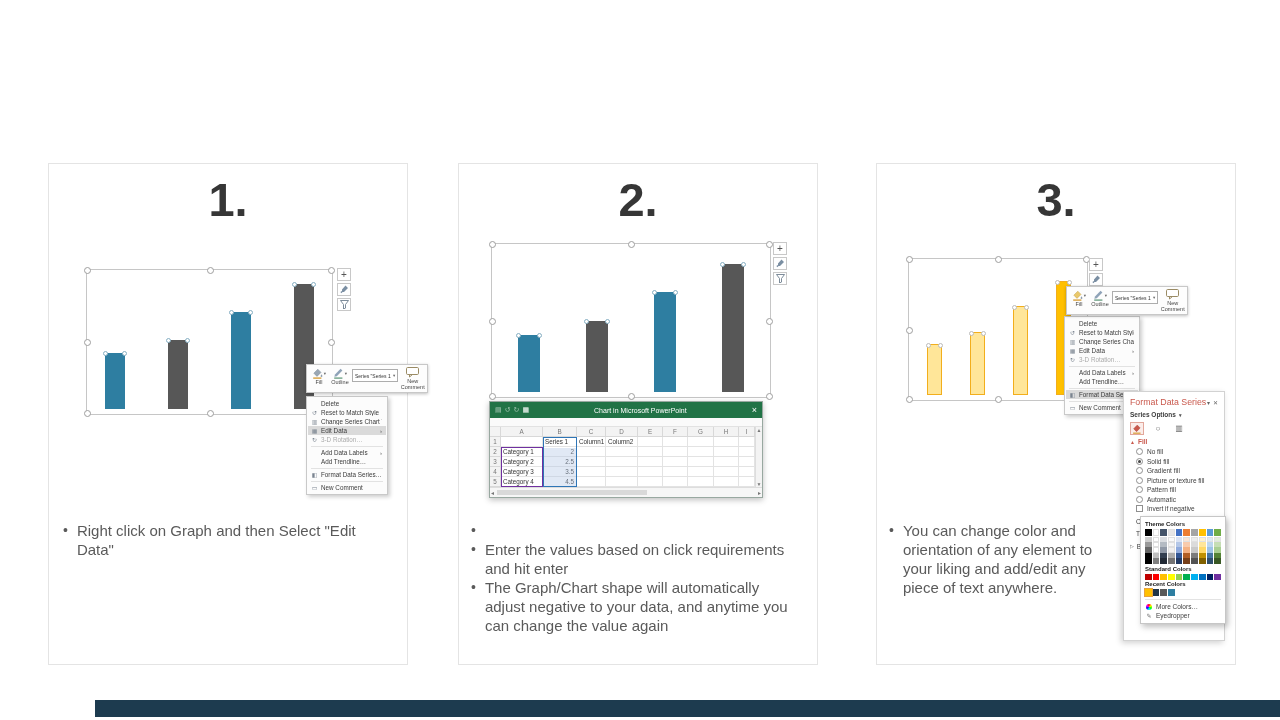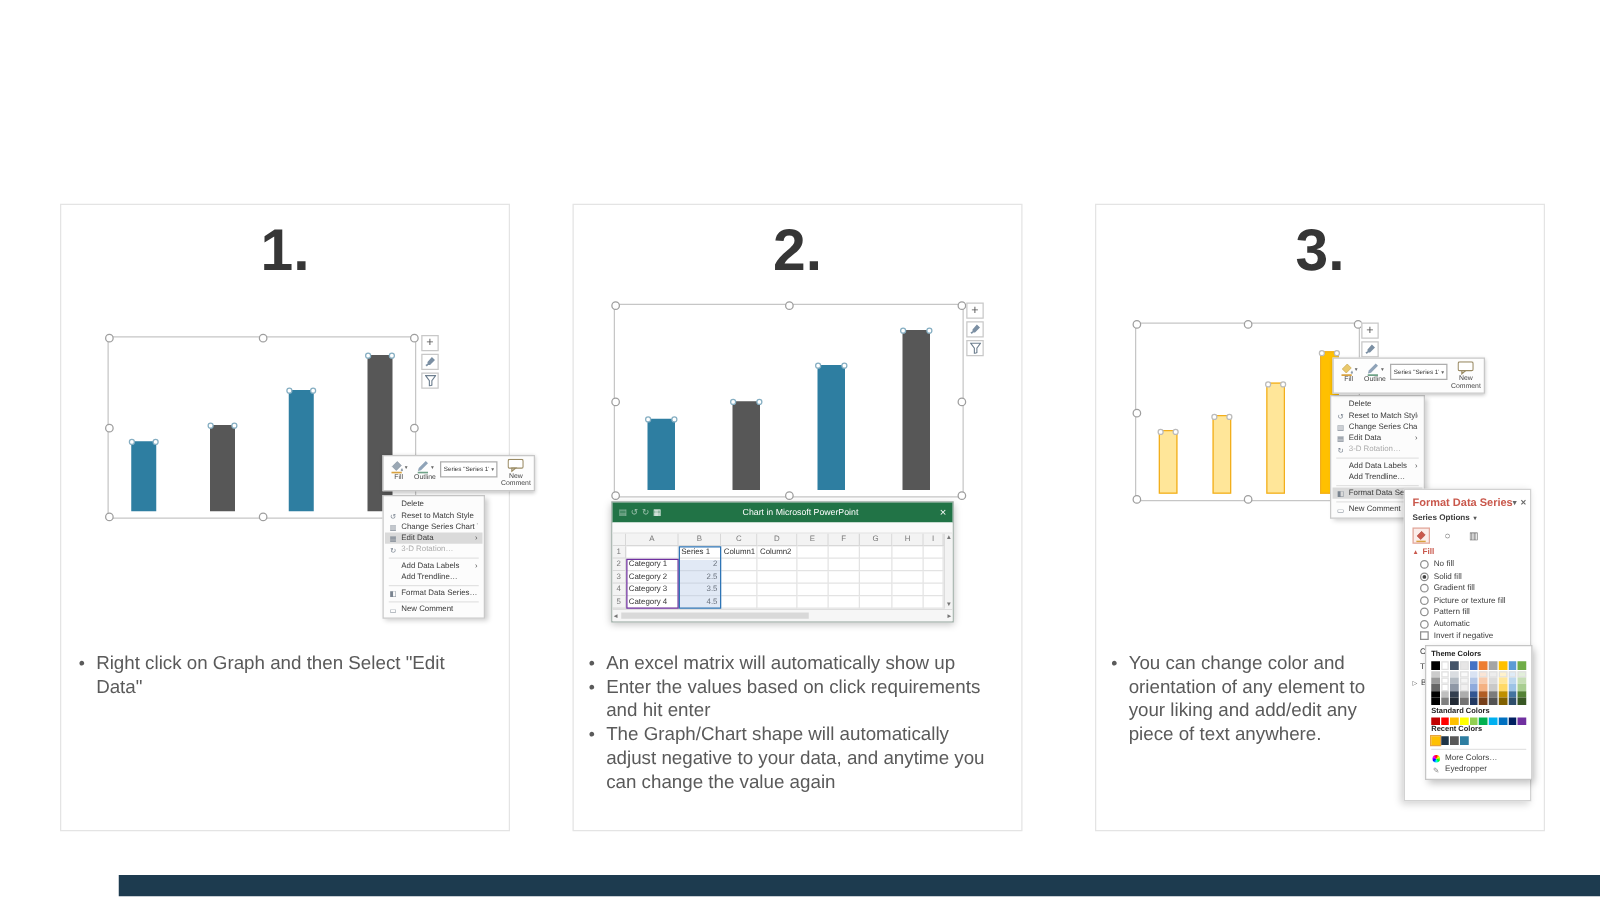--- a/index.html
+++ b/index.html
@@ -73,21 +73,21 @@
   .xl-row{display:flex;}
   .xl-cell{flex:0 0 auto;height:10px;line-height:10px;font-size:6.3px;color:#333;border-right:1px solid #E3E3E3;border-bottom:1px solid #E3E3E3;box-sizing:border-box;padding:0 2px;overflow:hidden;white-space:nowrap;}
   .xl-cell.hdr{background:#F3F3F3;color:#777;text-align:center;padding:0;border-color:#D8D8D8;}
   .xl-cell.num{text-align:right;}
   .xl-overlay{position:absolute;pointer-events:none;box-sizing:border-box;}
   .xl-vscroll{width:8px;height:60px;display:flex;flex-direction:column;justify-content:space-between;align-items:center;background:#F3F3F3;border-left:1px solid #DDD;font-size:5px;color:#777;}
   .xl-hscroll{height:9px;border-top:1px solid #DDD;background:#F6F6F6;display:flex;align-items:center;font-size:5px;color:#777;}
   .xl-hthumb{height:5px;background:#D9D9D9;width:150px;margin:0 2px;}
 
   .fmt-pane{position:absolute;left:246px;top:227px;width:102px;height:250px;z-index:7;background:#FFF;border:1px solid #D2D2D2;box-shadow:-2px 2px 6px rgba(0,0,0,.18);box-sizing:border-box;padding:5px 6px;font-size:6.5px;color:#3C3C3C;}
-  .fp-head{display:flex;align-items:center;font-weight:bold;}
+  .fp-head{display:flex;align-items:center;}
   .fp-title{flex:1;font-size:8.8px;color:#C9584C;white-space:nowrap;}
   .fp-headicons{display:flex;gap:3px;color:#666;font-size:6px;}
   .fp-series{margin-top:4px;font-weight:bold;display:flex;gap:3px;align-items:center;}
   .fp-chev{font-size:5px;color:#555;}
   .fp-tabs{display:flex;gap:7px;margin:4px 0 3px;}
   .fp-tab{width:14px;height:13px;display:flex;align-items:center;justify-content:center;box-sizing:border-box;font-size:8px;color:#666;}
   .fp-tab.sel{border:1px solid #E2A79B;background:#FBEDEA;}
   .fp-fill-head{color:#C9584C;font-weight:bold;margin:2px 0;display:flex;gap:3px;align-items:center;}
   .fp-tri{font-size:5px;}
   .fp-opts{margin-left:6px;}
@@ -378,21 +378,20 @@
       <div class="xl-hscroll">
         <span class="xl-harrow">◄</span>
         <div class="xl-hthumb"></div>
         <span class="xl-harrow" style="margin-left:auto;">►</span>
       </div>
     </div>
 
     <div class="bullets">
         <div class="bullet">
           <div class="dot">•</div>
-          <div>An excel matrix will automatically show up</div>
         </div>
         <div class="bullet">
           <div class="dot">•</div>
           <div>Enter the values based on click requirements and hit enter</div>
         </div>
         <div class="bullet">
           <div class="dot">•</div>
           <div>The Graph/Chart shape will automatically adjust negative to your data, and anytime you can change the value again</div>
         </div>
       </div>

